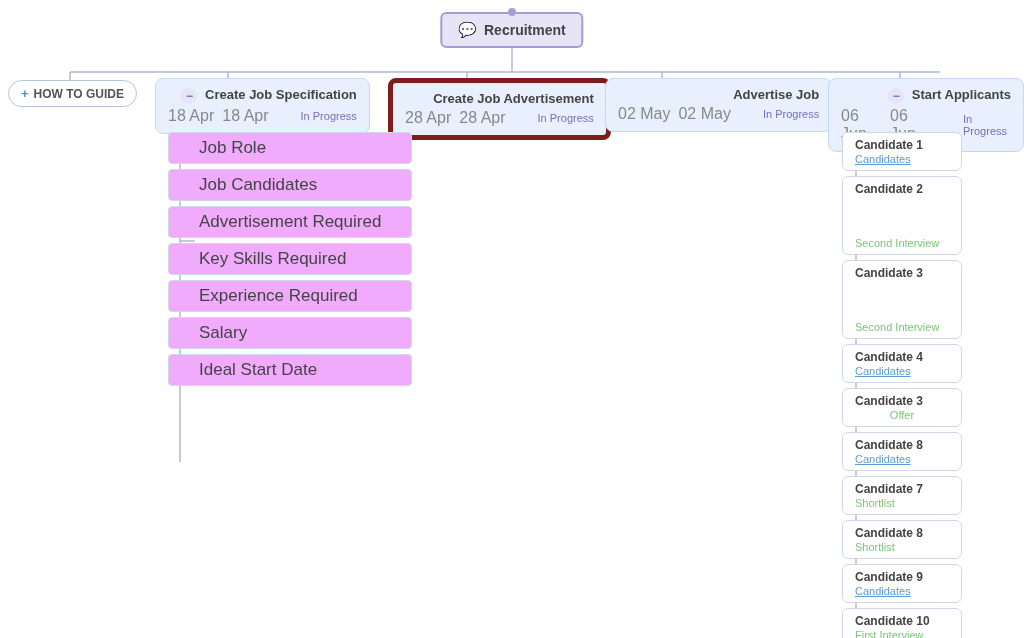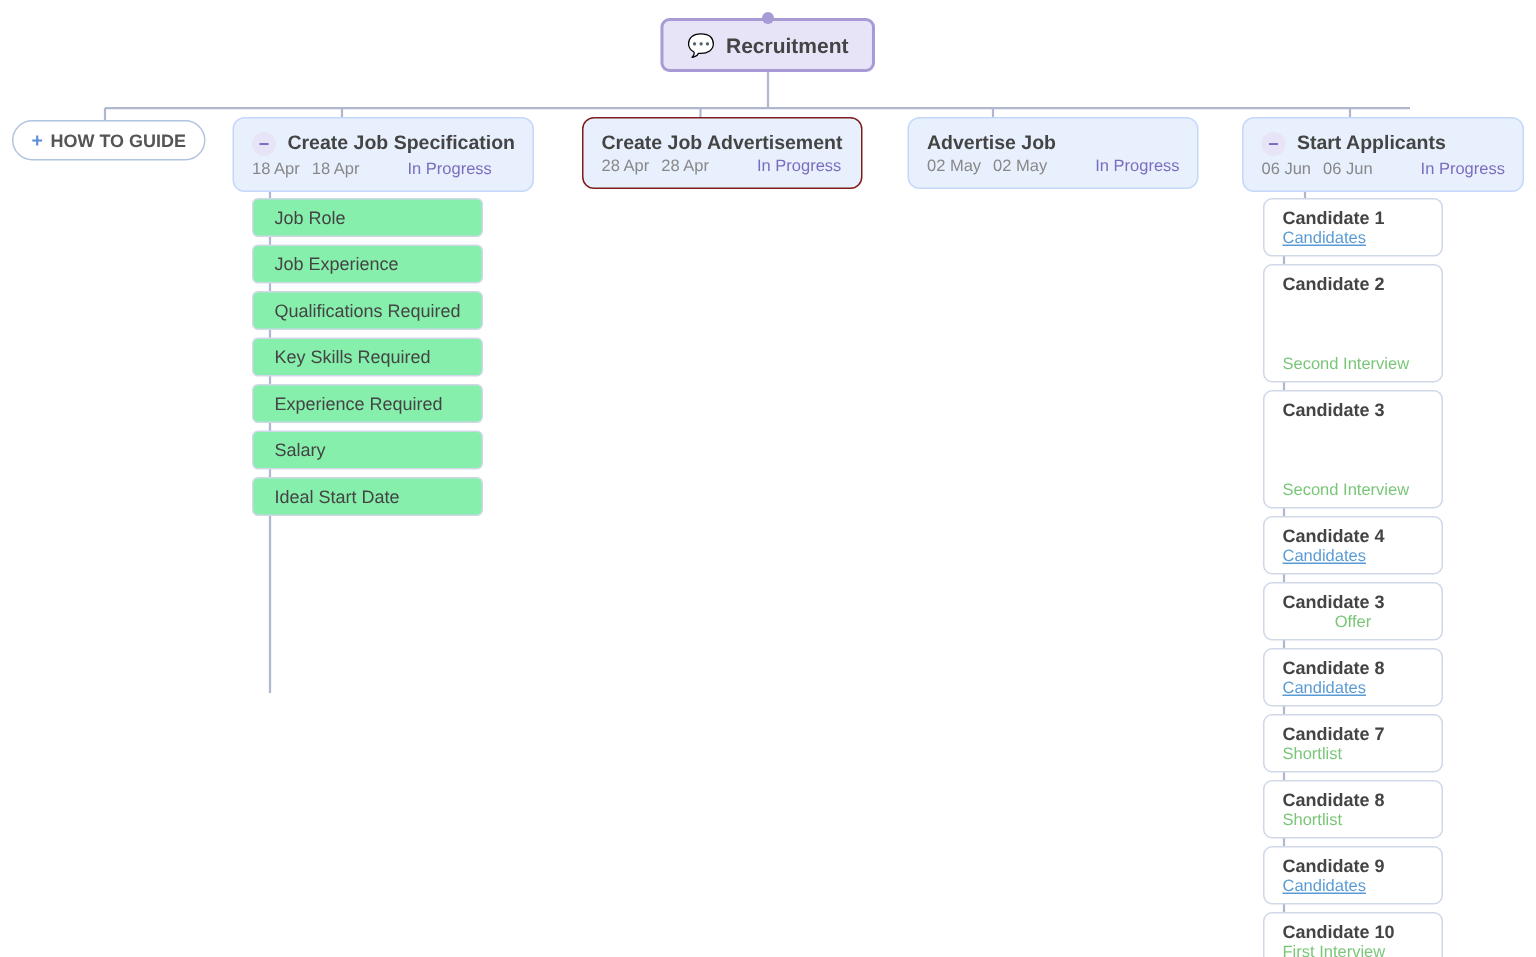--- a/index.html
+++ b/index.html
@@ -92,34 +92,35 @@
       position: absolute;
       top: 78px;
       border-radius: 8px;
       padding: 8px 12px;
       z-index: 2;
       min-width: 140px;
     }
     .col-header-inner {
       display: flex;
       flex-direction: column;
+      align-items: flex-end;
     }
     .col-header-title {
       font-size: 13px;
       font-weight: 600;
       color: #444;
     }
     .col-header-dates {
       display: flex;
       gap: 8px;
       margin-top: 3px;
       align-items: center;
     }
     .col-header-date {
-      font-size: 11px;
+      font-size: 16px;
       color: #888;
     }
     .col-header-status {
       font-size: 11px;
       color: #7b6dbd;
       font-weight: 500;
       padding-left: 24px;
     }
     .col-header-minus {
       display: inline-flex;
@@ -132,42 +133,42 @@
       font-size: 12px;
       color: #7b6dbd;
       cursor: pointer;
       margin-right: 4px;
       vertical-align: middle;
     }
 
     
     .col1-header { left: 155px; background: #e8f0fe; border: 1px solid #c5d8fa; }
     
-    .col2-header { left: 388px; background: #e8f0fe; border: 1px solid #7f1d1d; }
+    .col2-header { left: 388px; background: #e8f0fe; border: 5px solid #7f1d1d; }
     
     .col3-header { left: 605px; background: #e8f0fe; border: 1px solid #c5d8fa; }
     
     .col4-header { left: 828px; background: #e8f0fe; border: 1px solid #c5d8fa; }
 
     
     .sub-items {
       position: absolute;
       left: 168px;
       top: 132px;
       display: flex;
       flex-direction: column;
       gap: 5px;
       z-index: 2;
     }
     .sub-item {
-      background: #86efac;
+      background: #f0abfc;
       border: 1px solid #d0d8e8;
       border-radius: 4px;
-      padding: 5px 14px;
-      font-size: 12px;
+      padding: 5px 30px;
+      font-size: 17px;
       color: #444;
       white-space: nowrap;
       min-width: 150px;
     }
 
     
     .candidate-cards {
       position: absolute;
       left: 842px;
       top: 132px;
@@ -304,22 +305,22 @@
       <div class="col-header-dates">
         <span class="col-header-date">06 Jun</span>
         <span class="col-header-date">06 Jun</span>
         <span class="col-header-status">In Progress</span>
       </div>
     </div>
   </div>
 
   <div class="sub-items">
   <div class="sub-item">Job Role</div>
-      <div class="sub-item">Job Experience</div>
-      <div class="sub-item">Qualifications Required</div>
+      <div class="sub-item">Job Candidates</div>
+      <div class="sub-item">Advertisement Required</div>
       <div class="sub-item">Key Skills Required</div>
       <div class="sub-item">Experience Required</div>
       <div class="sub-item">Salary</div>
       <div class="sub-item">Ideal Start Date</div>
     </div>
 
   <div class="candidate-cards">
   <div class="candidate-card">
         <div class="candidate-name">Candidate 1</div>
         <div class="candidate-status status-candidates">Candidates</div>

